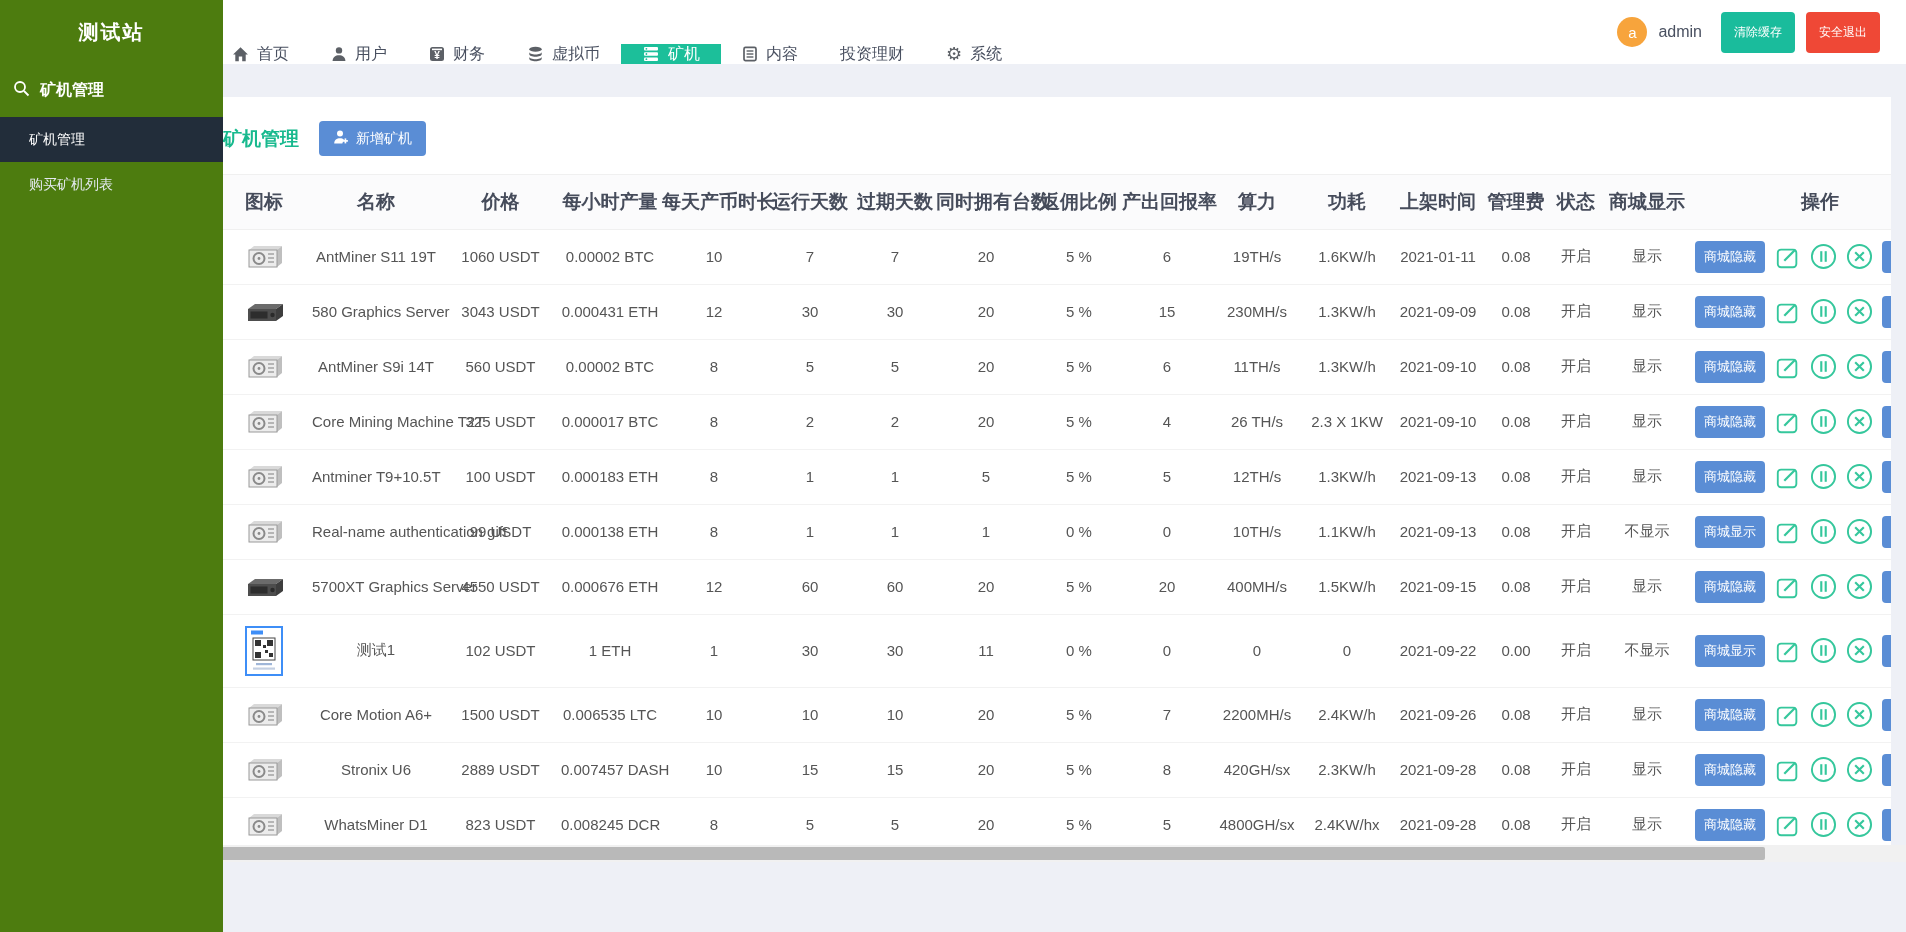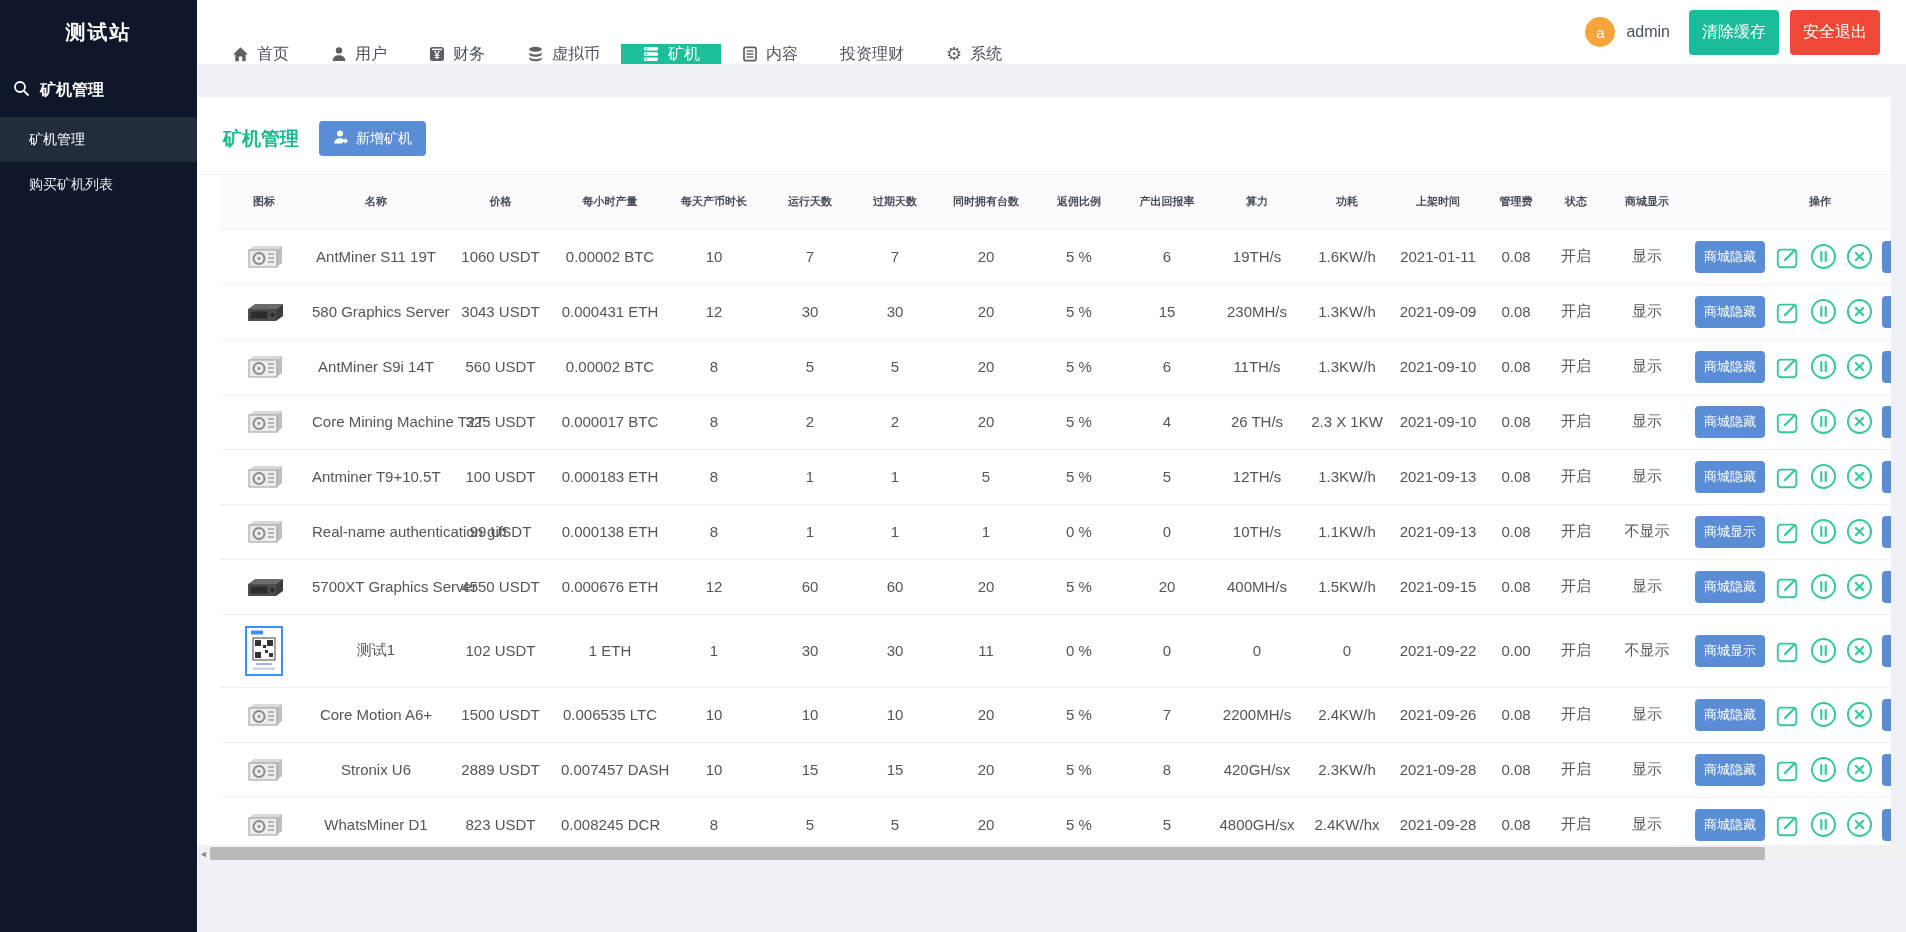--- a/index.html
+++ b/index.html
@@ -5,47 +5,47 @@
   * { box-sizing: border-box; margin: 0; padding: 0; }
   html, body { overflow: hidden; }
   body {
     width: 1906px; height: 932px;
     background: #eef0f6;
     font-family: "Liberation Sans", "DejaVu Sans", sans-serif;
     position: relative;
     color: #495060;
   }
   
-  .sidebar { position: absolute; left: 0; top: 0; width: 197px; height: 932px; background: #0f172a; z-index: 5; }
+  .sidebar { position: absolute; left: 0; top: 0; width: 223px; height: 932px; background: #4d7c0f; z-index: 5; }
   .brand { height: 64px; line-height: 64px; text-align: center; color: #fff; font-size: 20px; font-weight: bold; letter-spacing: 2px; }
   .side-section { display: flex; align-items: center; gap: 10px; padding: 16px 0 16px 13px; color: #fff; font-weight: bold; font-size: 16px; cursor: pointer; }
   .side-menu .item { height: 45px; line-height: 45px; padding-left: 29px; color: #e3e9ef; font-size: 14px; cursor: pointer; white-space: nowrap; }
   .side-menu .item.active { background: #222d3a; color: #fff; }
   
   .topnav { position: absolute; left: 197px; top: 0; right: 0; height: 64px; background: #fff; display: flex; align-items: stretch; padding-left: 14px; }
   .nav-items { display: flex; align-items: stretch; }
   .nav-item { display: flex; align-items: center; gap: 8px; padding: 0 21px; font-size: 16px; color: #495060; cursor: pointer; white-space: nowrap; margin-top: 44px; }
   .nav-item .ni { display: inline-flex; align-items: center; }
   .nav-item.active { background: #1cbf9a; color: #fff; }
   .gear-glyph { font-size: 18px; line-height: 1; color: #5c6066; }
   .nav-right { margin-left: auto; display: flex; align-items: center; gap: 11px; padding-right: 26px; }
   .avatar { width: 30px; height: 30px; border-radius: 50%; background: #f7a43c; color: #fff; display: flex; align-items: center; justify-content: center; font-size: 15px; cursor: pointer; }
   .username { font-size: 16px; color: #495060; margin-right: 8px; cursor: pointer; }
-  .btn { border: none; border-radius: 4px; color: #fff; font-size: 16px; padding: 12px 13px; cursor: pointer; font-family: inherit; white-space: nowrap; }
+  .btn { border: none; border-radius: 4px; color: #fff; font-size: 12px; padding: 12px 13px; cursor: pointer; font-family: inherit; white-space: nowrap; }
   .btn-teal { background: #1abc9c; }
   .btn-red { background: #ef4836; }
   
   .card { position: absolute; left: 197px; top: 97px; width: 1694px; height: 748px; background: #fff; overflow: hidden; }
   .card-head { display: flex; align-items: center; padding: 24px 26px 18px 26px; border-bottom: 1px solid #f0f0f0; }
   .page-title { color: #18b98e; font-size: 19px; font-weight: bold; }
   .btn-blue { background: #5a8dd5; text-align: center; }
   .add-btn { margin-left: 20px; display: flex; align-items: center; gap: 7px; padding: 8px 14px; font-size: 14px; }
   .table-wrap { padding-left: 22px; overflow: hidden; width: 100%; }
   table { border-collapse: collapse; table-layout: fixed; width: 1731px; }
-  th { font-weight: bold; color: #464c5b; font-size: 11px; height: 54px; text-align: center; background: #fbfbfc; border-bottom: 1px solid #f0f0f0; white-space: nowrap; }
+  th { font-weight: bold; color: #464c5b; font-size: 19px; height: 54px; text-align: center; background: #fbfbfc; border-bottom: 1px solid #f0f0f0; white-space: nowrap; }
   td { text-align: center; color: #555; font-size: 15px; padding: 11px 3px; border-bottom: 1px solid #f2f2f2; white-space: nowrap; }
   .icon-wrap { display: flex; align-items: center; justify-content: center; }
   .action-cell { display: flex; align-items: center; gap: 9px; padding-left: 2px; }
   .tag-btn { background: #5a8dd5; color: #fff; font-size: 13px; padding: 7px 9px; border: none; border-radius: 4px; cursor: pointer; white-space: nowrap; font-family: inherit; }
   .icon-btn { width: 27px; height: 27px; border: none; background: transparent; padding: 0; cursor: pointer; display: inline-flex; align-items: center; justify-content: center; }
   
   .hscroll { position: absolute; left: 197px; top: 845px; width: 1709px; height: 17px; background: #f1f1f1; display: flex; align-items: center; }
   .hs-arrow { width: 13px; text-align: center; color: #8a8a8a; font-size: 9px; cursor: pointer; user-select: none; }
   .hs-thumb { height: 13px; width: 1555px; background: #b9b9b9; border-radius: 2px; cursor: pointer; }
 </style>

